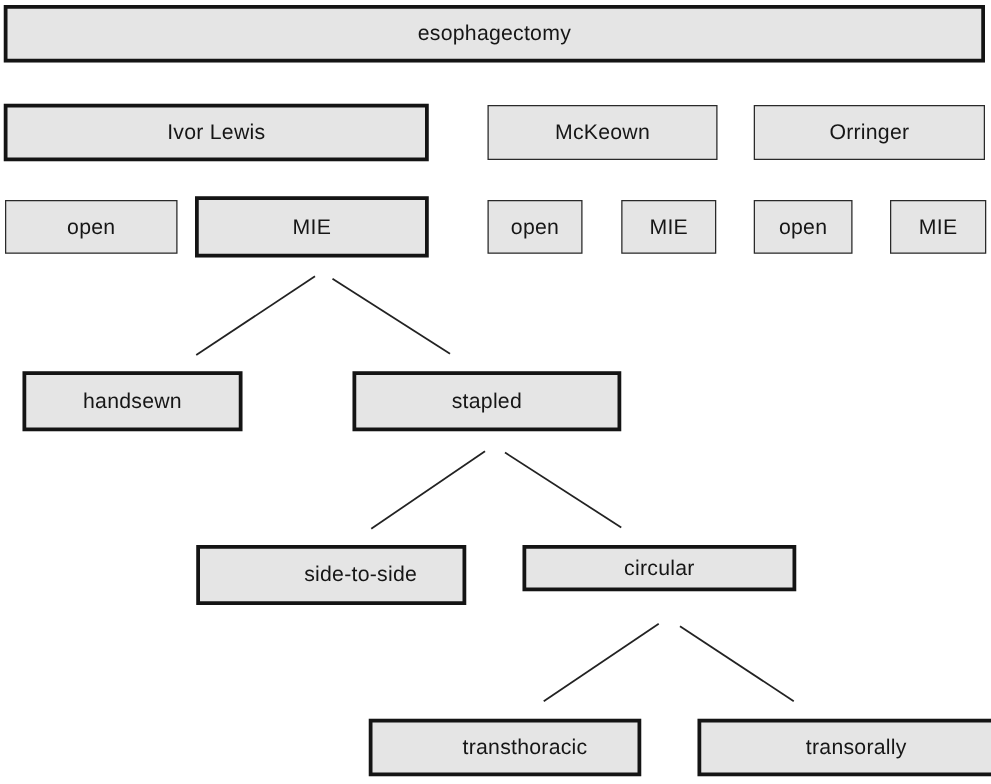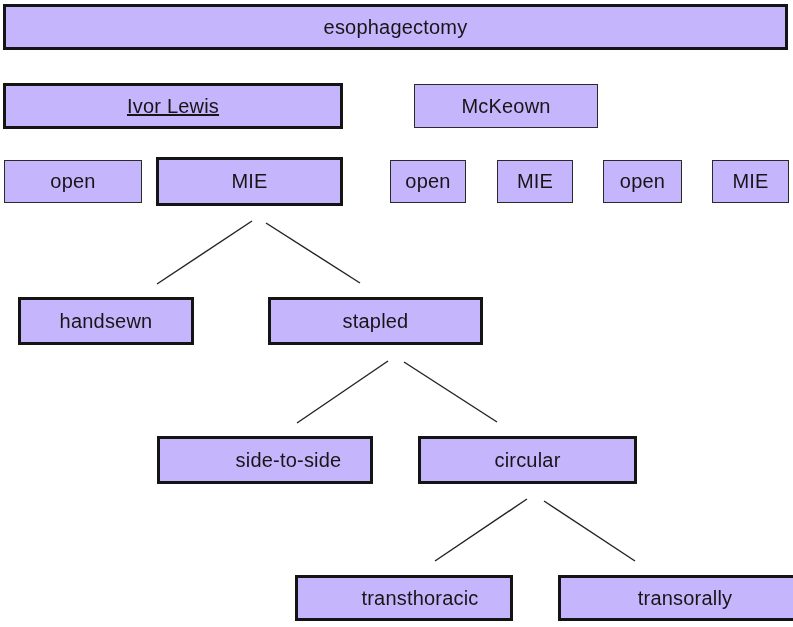--- a/index.html
+++ b/index.html
@@ -13,54 +13,54 @@
     height: 627px;
     background: #ffffff;
     font-family: "Liberation Sans", "DejaVu Sans", sans-serif;
     overflow: hidden;
   }
   .box {
     position: absolute;
     display: flex;
     align-items: center;
     justify-content: center;
-    background: #c4b5fd;
+    background: #e5e5e5;
     color: #161616;
-    font-size: 20px;
+    font-size: 17px;
     letter-spacing: 0.2px;
     box-sizing: border-box;
     text-align: center;
   }
   .thick { border: 3px solid #141414; }
   .thin  { border: 1.5px solid #2a2a2a; }
   #connectors {
     position: absolute;
     left: 0; top: 0;
     width: 793px;
     height: 627px;
   }
   #connectors line {
     stroke: #222222;
     stroke-width: 1.4;
   }
   
   #n-esophagectomy { left: 3px;   top: 4px;   width: 785px; height: 46px; }
-  #n-ivor-lewis    { left: 3px;   top: 83px;  width: 340px; height: 46px; text-decoration: underline; }
-  #n-mckeown       { left: 414px; top: 84px;  width: 184px; height: 44px; }
+  #n-ivor-lewis    { left: 3px;   top: 83px;  width: 340px; height: 46px; }
+  #n-mckeown       { left: 390px; top: 84px;  width: 184px; height: 44px; }
   #n-orringer      { left: 603px; top: 84px;  width: 185px; height: 44px; }
   #n-il-open       { left: 4px;   top: 160px; width: 138px; height: 43px; }
   #n-il-mie        { left: 156px; top: 157px; width: 187px; height: 49px; }
   #n-mck-open      { left: 390px; top: 160px; width: 76px;  height: 43px; }
   #n-mck-mie       { left: 497px; top: 160px; width: 76px;  height: 43px; }
   #n-orr-open      { left: 603px; top: 160px; width: 79px;  height: 43px; }
   #n-orr-mie       { left: 712px; top: 160px; width: 77px;  height: 43px; }
   #n-handsewn      { left: 18px;  top: 297px; width: 176px; height: 48px; }
-  #n-stapled       { left: 268px; top: 297px; width: 215px; height: 48px; }
+  #n-stapled       { left: 282px; top: 297px; width: 215px; height: 48px; }
   #n-side-to-side  { left: 157px; top: 436px; width: 216px; height: 48px; padding-left: 47px; }
-  #n-circular      { left: 418px; top: 436px; width: 219px; height: 48px; }
+  #n-circular      { left: 418px; top: 436px; width: 219px; height: 37px; }
   #n-transthoracic { left: 295px; top: 575px; width: 218px; height: 46px; padding-left: 32px; }
   #n-transorally   { left: 558px; top: 575px; width: 254px; height: 46px; }
 </style>
 </head>
 <body>
 
 <div id="canvas">
 
   <svg id="connectors" viewBox="0 0 793 627" xmlns="http://www.w3.org/2000/svg">
     <line x1="252" y1="221" x2="157" y2="284"></line>
@@ -70,20 +70,21 @@
     <line x1="527" y1="499" x2="435" y2="561"></line>
     <line x1="544" y1="501" x2="635" y2="561"></line>
   </svg>
 
   <div id="n-esophagectomy" class="box thick">esophagectomy</div>
 
   <div id="n-ivor-lewis" class="box thick">Ivor Lewis</div>
 
   <div id="n-mckeown" class="box thin">McKeown</div>
 
+  <div id="n-orringer" class="box thin">Orringer</div>
 
   <div id="n-il-open" class="box thin">open</div>
 
   <div id="n-il-mie" class="box thick">MIE</div>
 
   <div id="n-mck-open" class="box thin">open</div>
 
   <div id="n-mck-mie" class="box thin">MIE</div>
 
   <div id="n-orr-open" class="box thin">open</div>

